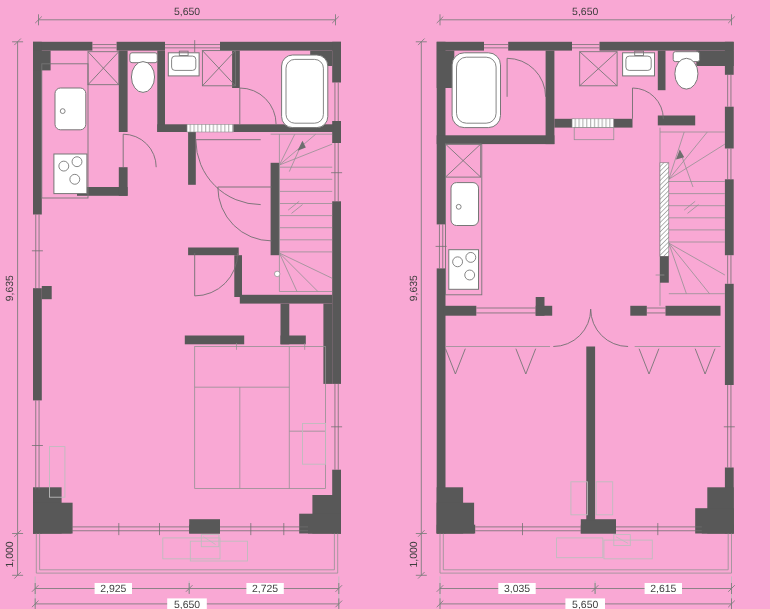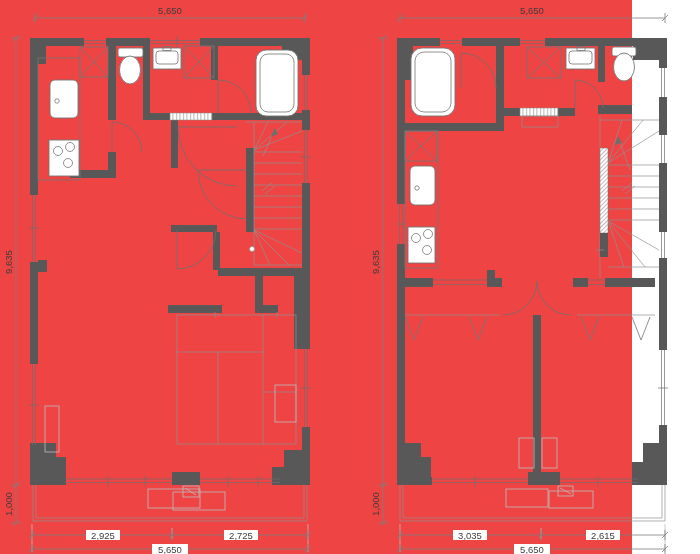--- a/index.html
+++ b/index.html
@@ -1,16 +1,16 @@
 <!DOCTYPE html>
 <html><head>
 <meta charset="utf-8">
 <style>
   html,body{margin:0;padding:0;background:#fff;}
-  .canvas{width:632px;height:554px;position:relative;background:#ef4444;
+  .canvas{width:700px;height:554px;position:relative;background:#f9a8d4;
           font-family:"Liberation Sans",sans-serif;}
   svg{display:block;}
   .w{fill:#585858;stroke:none;}
   .ln{stroke:#6e6e6e;stroke-width:.8;fill:none;}
   .fx{stroke:#757575;stroke-width:.9;fill:#fff;}
   .fxn{stroke:#757575;stroke-width:.8;fill:none;}
   .thin{stroke:#909090;stroke-width:.7;fill:none;}
   .faint{stroke:#bdbdbd;stroke-width:.8;fill:none;}
   .dimln{stroke:#7d7d7d;stroke-width:.8;fill:none;}
   .glz{stroke:#6e6e6e;stroke-width:.7;fill:none;}

